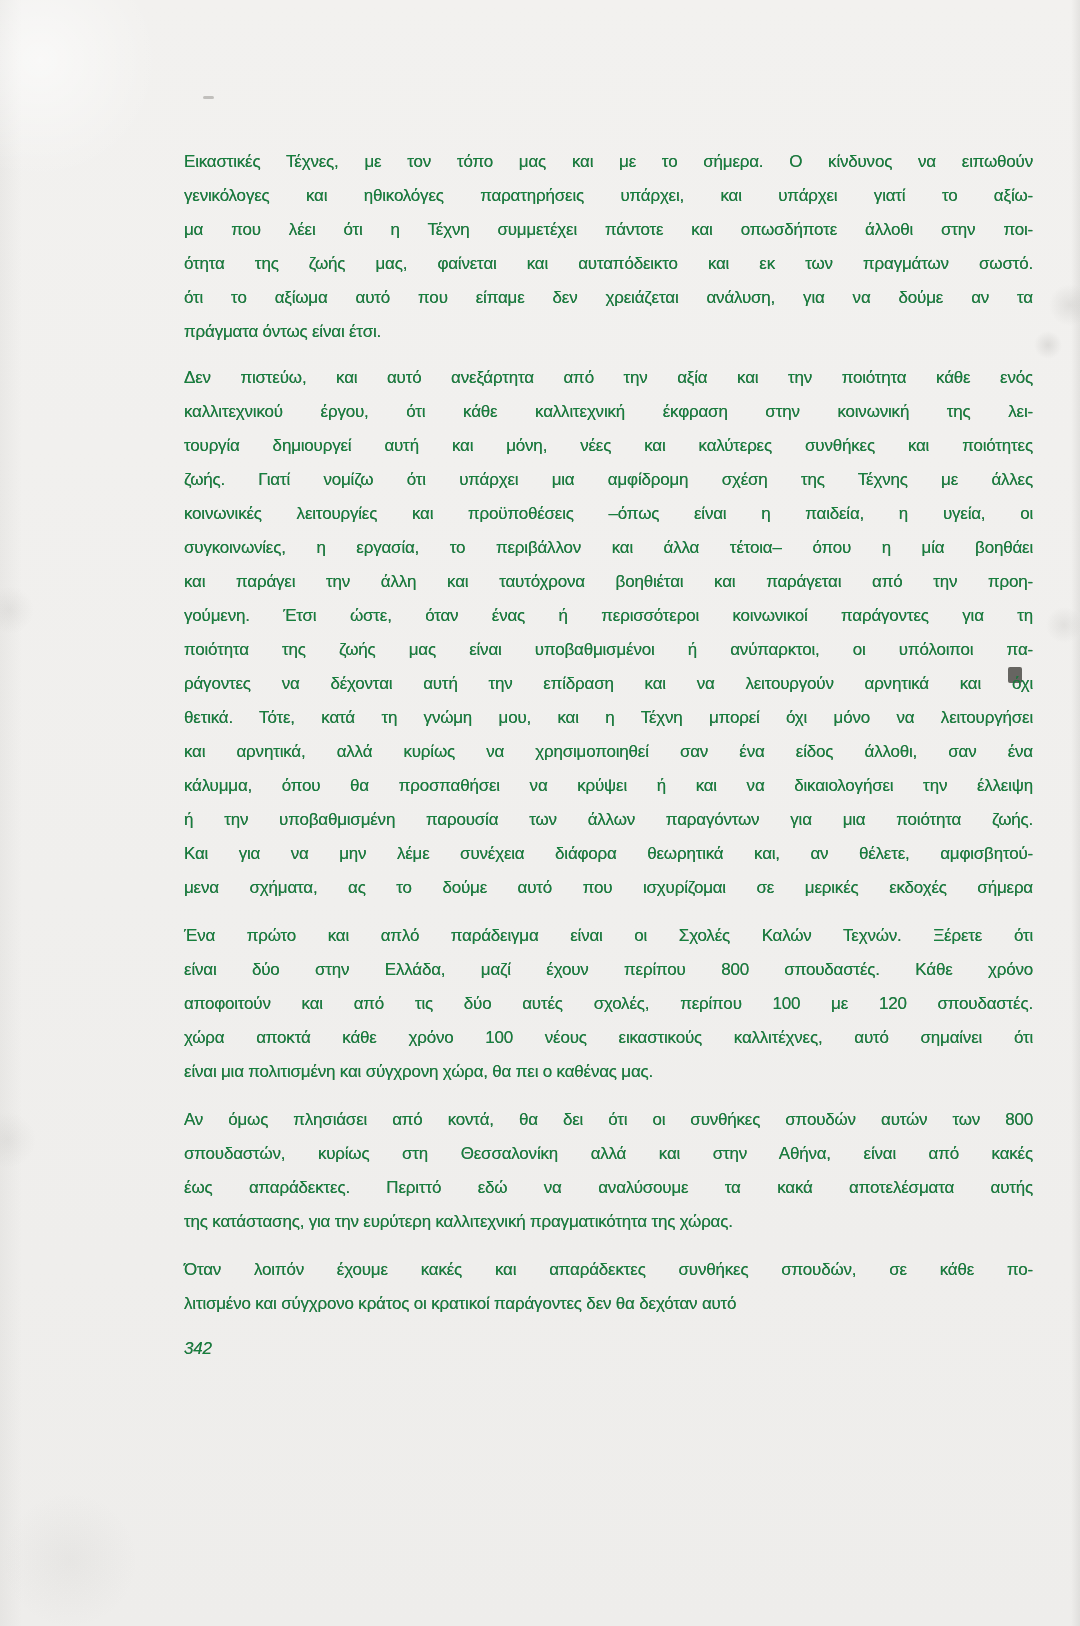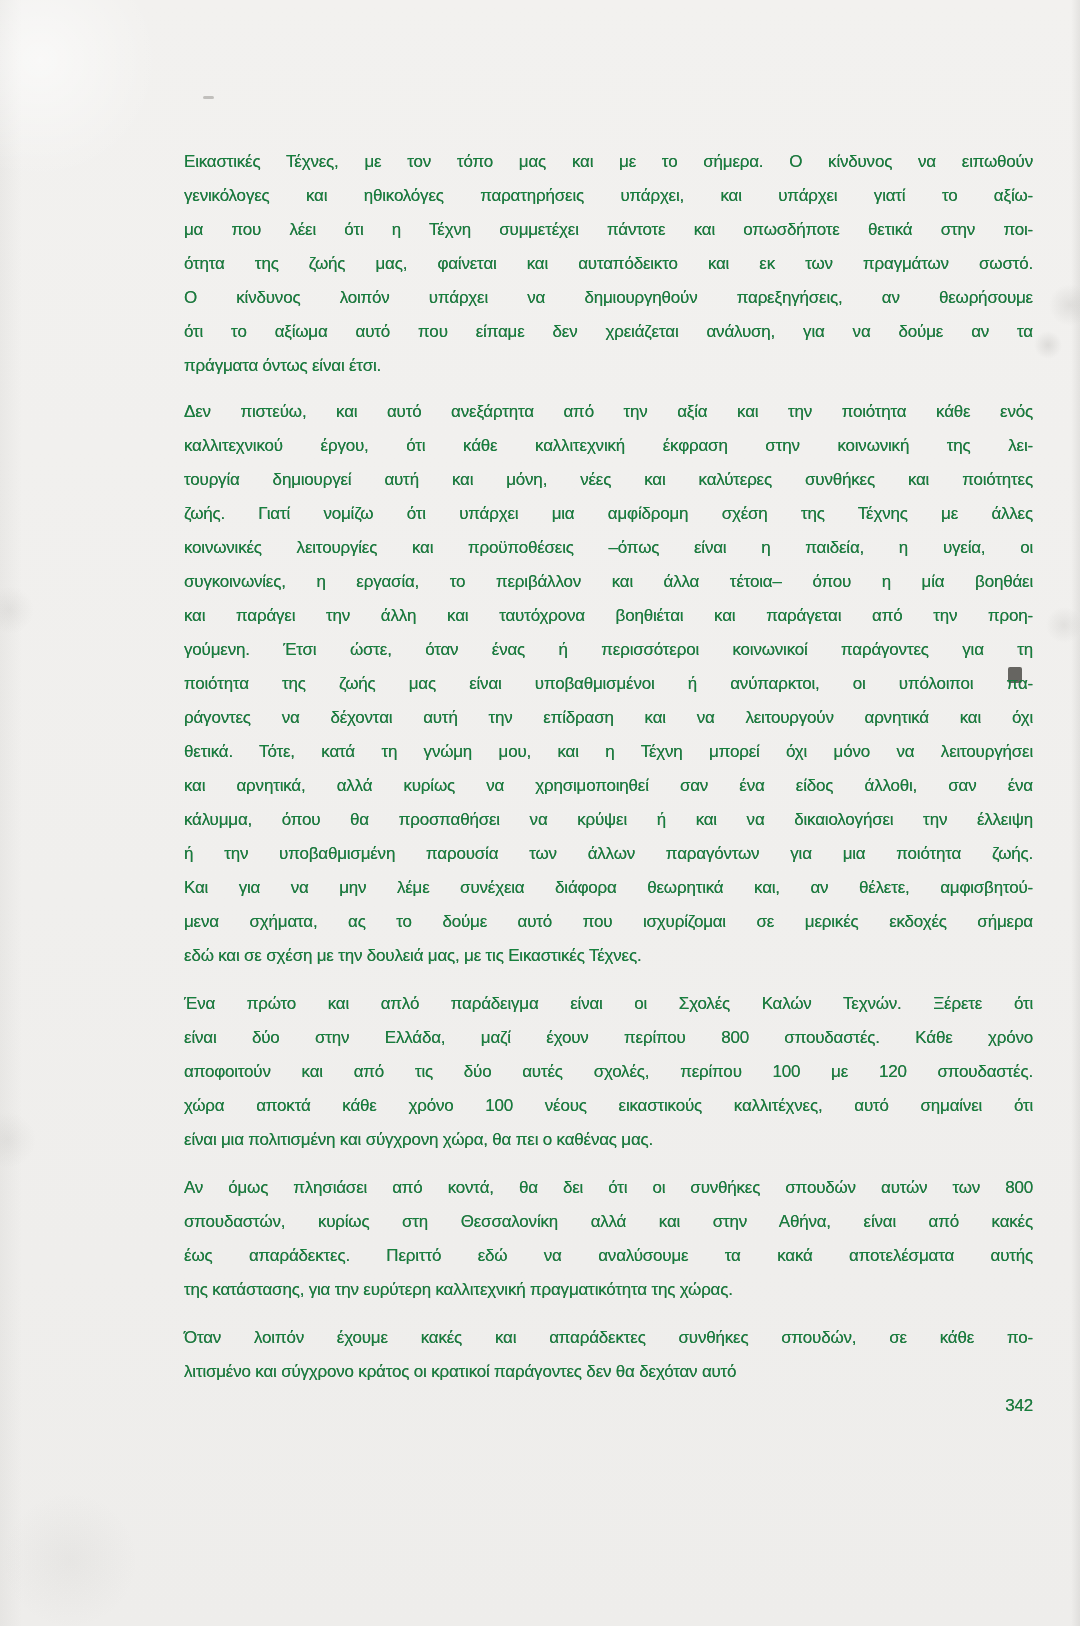--- a/index.html
+++ b/index.html
@@ -66,59 +66,59 @@
   .line {
     text-align: justify;
     text-align-last: justify;
     white-space: normal;
   }
   .line.last {
     text-align: center;
     text-align-last: left;
   }
   .pagenum {
-    text-align: right;
+    margin-top: 11px;
+    text-align: left;
+    font-style: italic;
   }
 </style>
 </head>
 <body>
 
 <div class="scan-bg"></div>
 <div class="speck"></div>
 <div class="blotch"></div>
 
 <div class="textblock">
   <div>
       <div class="para">
         <div class="line">Εικαστικές Τέχνες, με τον τόπο μας και με το σήμερα. Ο κίνδυνος να ειπωθούν</div>
         <div class="line">γενικόλογες και ηθικολόγες παρατηρήσεις υπάρχει, και υπάρχει γιατί το αξίω-</div>
-        <div class="line">μα που λέει ότι η Τέχνη συμμετέχει πάντοτε και οπωσδήποτε θετικά στην ποι-</div>
+        <div class="line">μα που λέει ότι η Τέχνη συμμετέχει πάντοτε και οπωσδήποτε άλλοθι στην ποι-</div>
         <div class="line">ότητα της ζωής μας, φαίνεται και αυταπόδεικτο και εκ των πραγμάτων σωστό.</div>
-        <div class="line">Ο κίνδυνος λοιπόν υπάρχει να δημιουργηθούν παρεξηγήσεις, αν θεωρήσουμε</div>
         <div class="line">ότι το αξίωμα αυτό που είπαμε δεν χρειάζεται ανάλυση, για να δούμε αν τα</div>
         <div class="line last">πράγματα όντως είναι έτσι.</div>
       </div>
       <div class="para">
         <div class="line">Δεν πιστεύω, και αυτό ανεξάρτητα από την αξία και την ποιότητα κάθε ενός</div>
         <div class="line">καλλιτεχνικού έργου, ότι κάθε καλλιτεχνική έκφραση στην κοινωνική της λει-</div>
         <div class="line">τουργία δημιουργεί αυτή και μόνη, νέες και καλύτερες συνθήκες και ποιότητες</div>
         <div class="line">ζωής. Γιατί νομίζω ότι υπάρχει μια αμφίδρομη σχέση της Τέχνης με άλλες</div>
         <div class="line">κοινωνικές λειτουργίες και προϋποθέσεις –όπως είναι η παιδεία, η υγεία, οι</div>
         <div class="line">συγκοινωνίες, η εργασία, το περιβάλλον και άλλα τέτοια– όπου η μία βοηθάει</div>
         <div class="line">και παράγει την άλλη και ταυτόχρονα βοηθιέται και παράγεται από την προη-</div>
         <div class="line">γούμενη. Έτσι ώστε, όταν ένας ή περισσότεροι κοινωνικοί παράγοντες για τη</div>
         <div class="line">ποιότητα της ζωής μας είναι υποβαθμισμένοι ή ανύπαρκτοι, οι υπόλοιποι πα-</div>
         <div class="line">ράγοντες να δέχονται αυτή την επίδραση και να λειτουργούν αρνητικά και όχι</div>
         <div class="line">θετικά. Τότε, κατά τη γνώμη μου, και η Τέχνη μπορεί όχι μόνο να λειτουργήσει</div>
         <div class="line">και αρνητικά, αλλά κυρίως να χρησιμοποιηθεί σαν ένα είδος άλλοθι, σαν ένα</div>
         <div class="line">κάλυμμα, όπου θα προσπαθήσει να κρύψει ή και να δικαιολογήσει την έλλειψη</div>
         <div class="line">ή την υποβαθμισμένη παρουσία των άλλων παραγόντων για μια ποιότητα ζωής.</div>
         <div class="line">Και για να μην λέμε συνέχεια διάφορα θεωρητικά και, αν θέλετε, αμφισβητού-</div>
         <div class="line">μενα σχήματα, ας το δούμε αυτό που ισχυρίζομαι σε μερικές εκδοχές σήμερα</div>
-        <div class="line last">εδώ και σε σχέση με την δουλειά μας, με τις Εικαστικές Τέχνες.</div>
       </div>
       <div class="para">
         <div class="line">Ένα πρώτο και απλό παράδειγμα είναι οι Σχολές Καλών Τεχνών. Ξέρετε ότι</div>
         <div class="line">είναι δύο στην Ελλάδα, μαζί έχουν περίπου 800 σπουδαστές. Κάθε χρόνο</div>
         <div class="line">αποφοιτούν και από τις δύο αυτές σχολές, περίπου 100 με 120 σπουδαστές.</div>
         <div class="line">χώρα αποκτά κάθε χρόνο 100 νέους εικαστικούς καλλιτέχνες, αυτό σημαίνει ότι</div>
         <div class="line last">είναι μια πολιτισμένη και σύγχρονη χώρα, θα πει ο καθένας μας.</div>
       </div>
       <div class="para">
         <div class="line">Αν όμως πλησιάσει από κοντά, θα δει ότι οι συνθήκες σπουδών αυτών των 800</div>

